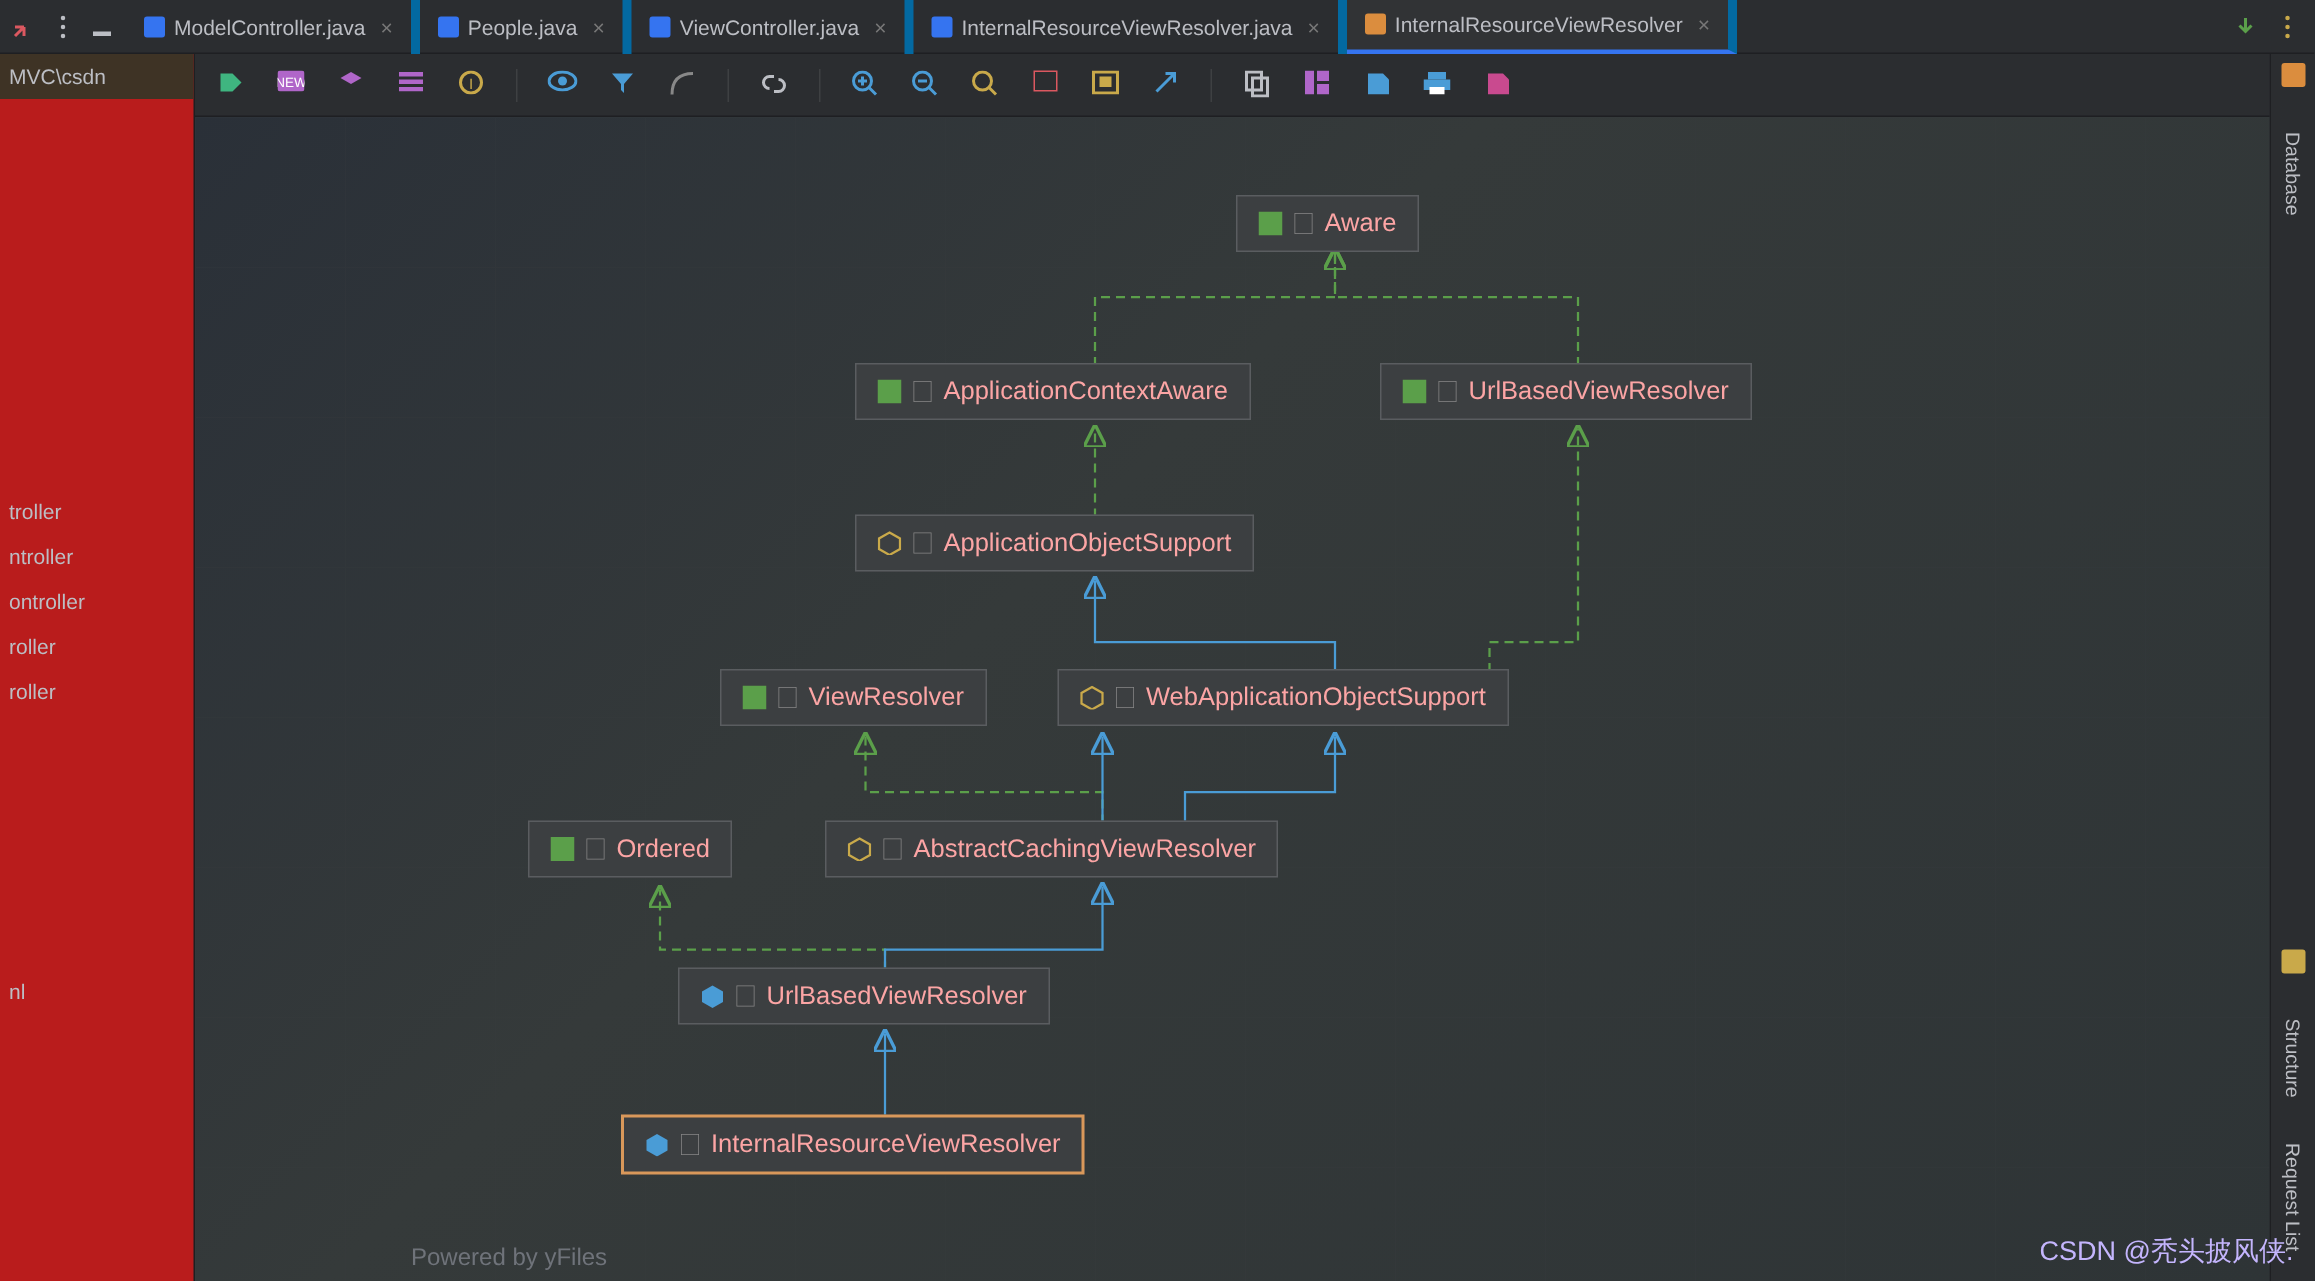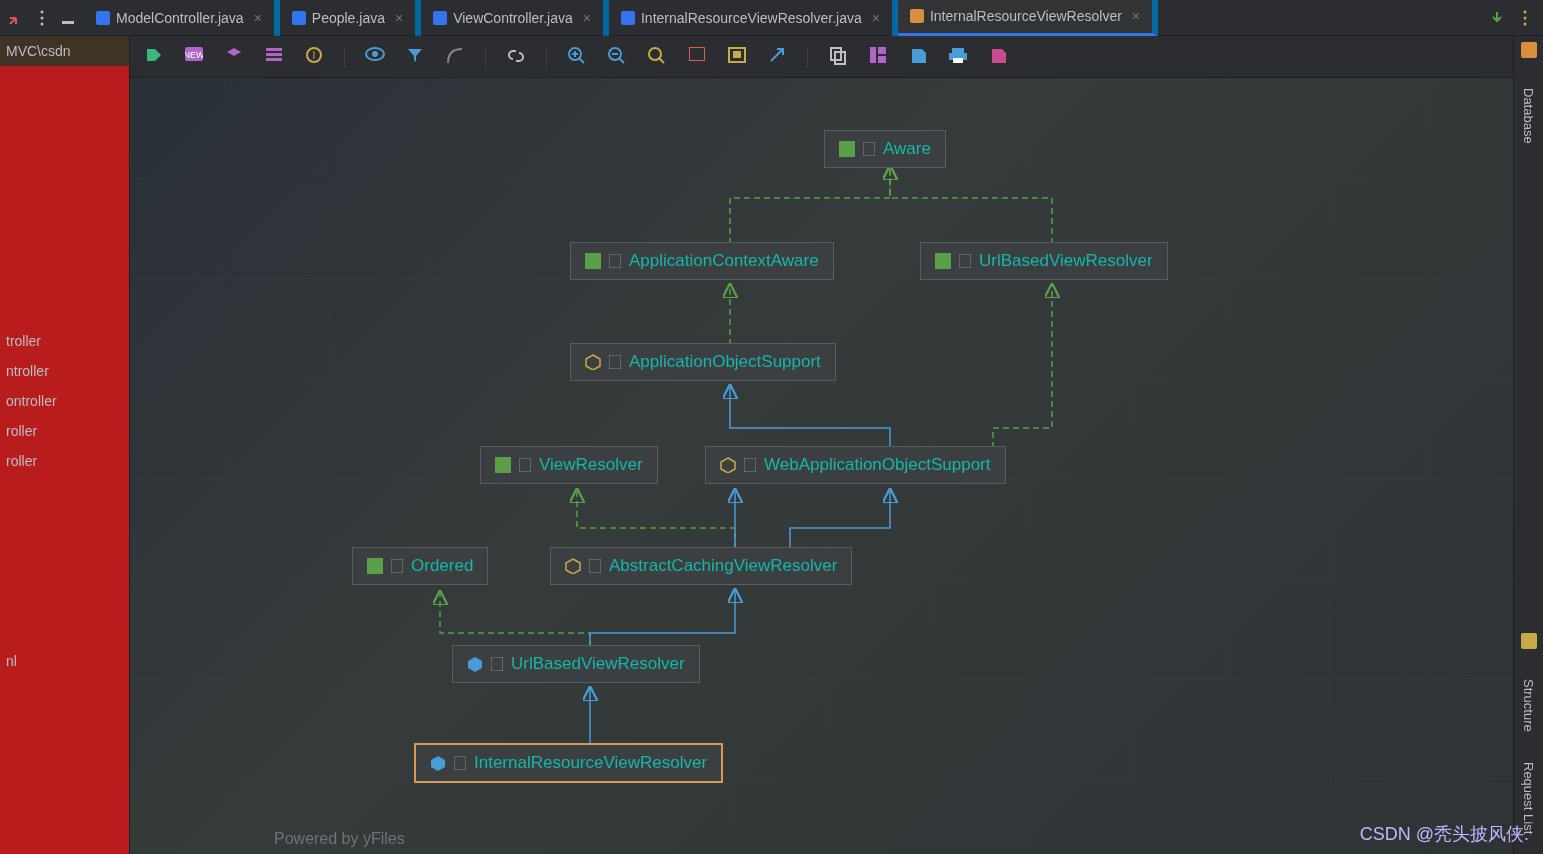--- a/index.html
+++ b/index.html
@@ -20,21 +20,21 @@
 .tree{margin-top:260px;font-size:14px;line-height:30px;padding-left:6px;color:#bcbec4}
 .right-col{position:absolute;right:0;top:36px;width:30px;height:calc(100% - 36px);background:#2b2d30;border-left:1px solid #1e1f22;display:flex;flex-direction:column;align-items:center;padding-top:6px;gap:30px}
 .vtext{writing-mode:vertical-rl;font-size:13px;color:#bcbec4;cursor:pointer}
 .db-icon{width:16px;height:16px;background:#db8d3e;border-radius:2px}
 .toolbar{position:absolute;left:130px;top:36px;right:30px;height:42px;background:#2b2d30;border-bottom:1px solid #1e1f22;display:flex;align-items:center;padding:0 14px;gap:20px}
 .tool-group{display:flex;gap:20px}
 .tool{width:20px;height:20px;cursor:pointer;display:flex;justify-content:center}
 .sep{width:1px;height:22px;background:#3e4042}
 .diagram{position:absolute;left:130px;top:78px;right:30px;bottom:0;background:linear-gradient(135deg,#2a3038 0%,#353a3a 40%,#2e3436 100%);overflow:hidden}
 .grid{position:absolute;inset:0;background-image:linear-gradient(#3a3d40 1px,transparent 1px),linear-gradient(90deg,#3a3d40 1px,transparent 1px);background-size:100px 100px;opacity:.25}
-.node{position:absolute;background:#3c3f41;border:1px solid #5a5d60;padding:8px 14px;display:flex;align-items:center;gap:8px;font-size:17px;color:#14b8a6}
+.node{position:absolute;background:#3c3f41;border:1px solid #5a5d60;padding:8px 14px;display:flex;align-items:center;gap:8px;font-size:17px;color:#fca5a5}
 .node.sel{border:2px solid #d9985a}
 .svg-layer{position:absolute;inset:0;pointer-events:none}
 .footer{position:absolute;left:144px;bottom:6px;font-size:16px;color:#6f737a}
 .watermark{position:absolute;right:14px;bottom:8px;font-size:18px;color:#c4b5fd}
 </style>
 </head>
 <body>
 
 <div class="top-bar">
  <div class="tb-left">

